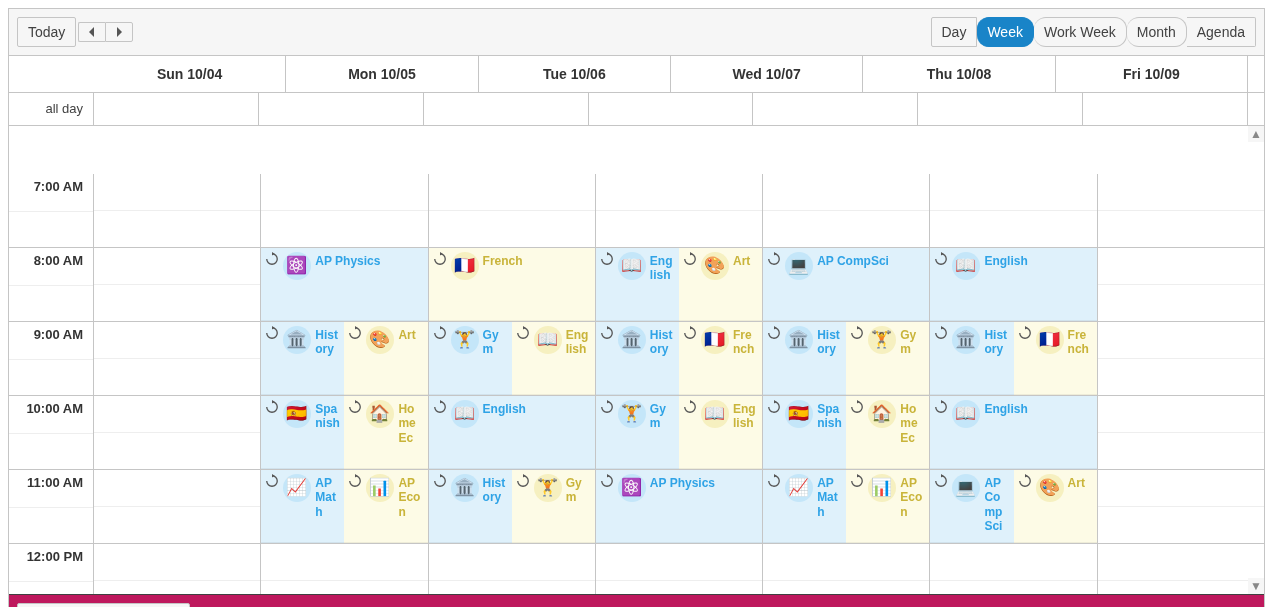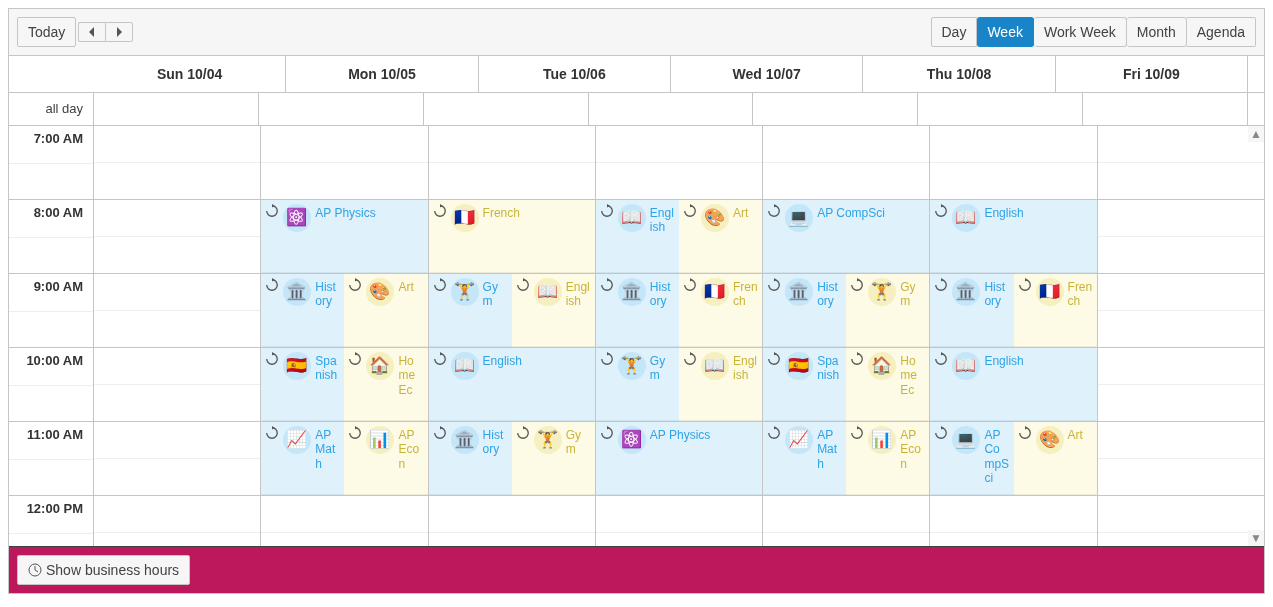--- a/index.html
+++ b/index.html
@@ -42,21 +42,21 @@
   .nav-group .btn:last-child { border-radius: 0 2px 2px 0; }
   .date-range {
     display: inline-flex;
     align-items: center;
     gap: 6px;
     padding: 4px 8px;
     cursor: pointer;
   }
   .spacer { flex: 1; }
   .view-group { display: flex; }
-  .view-group .btn { border-radius: 3px; }
+  .view-group .btn { border-radius: 12px; }
   .view-group .btn:first-child { border-radius: 2px 0 0 2px; }
   .view-group .btn:last-child { border-radius: 0 2px 2px 0; }
   .view-group .btn + .btn { border-left: none; }
   .view-group .btn.selected {
     background: #1984c8;
     color: #fff;
     border-color: #1984c8;
   }
 
   .header-row {
@@ -101,20 +101,21 @@
   .allday-cell:last-child { border-right: none; }
 
   .grid-wrap {
     display: flex;
     position: relative;
   }
   .grid-scroll {
     flex: 1;
     overflow-y: auto;
     height: 420px;
+    margin-top: 48px;
   }
   .grid-inner { display: flex; }
   .time-col {
     width: 85px;
     flex-shrink: 0;
     border-right: 1px solid #c5c5c5;
   }
   .hour-block {
     height: 74px;
     border-bottom: 1px solid #c5c5c5;
@@ -178,21 +179,21 @@
     border-radius:50%;
     display:flex;
     align-items:center;
     justify-content:center;
     font-size:17px;
     flex-shrink:0;
   }
   .sci .emoji { background:#c4e6f9; }
   .arts .emoji { background:#f6f0c0; }
   .event .title {
-    font-weight:normal;
+    font-weight:bold;
     word-break: break-word;
     padding-top:2px;
   }
   .event.half-left { right:50%; }
   .event.half-right { left:50%; }
 
   .footer {
     border-top:1px solid #404040;
     background:#be185d;
     padding:8px;

